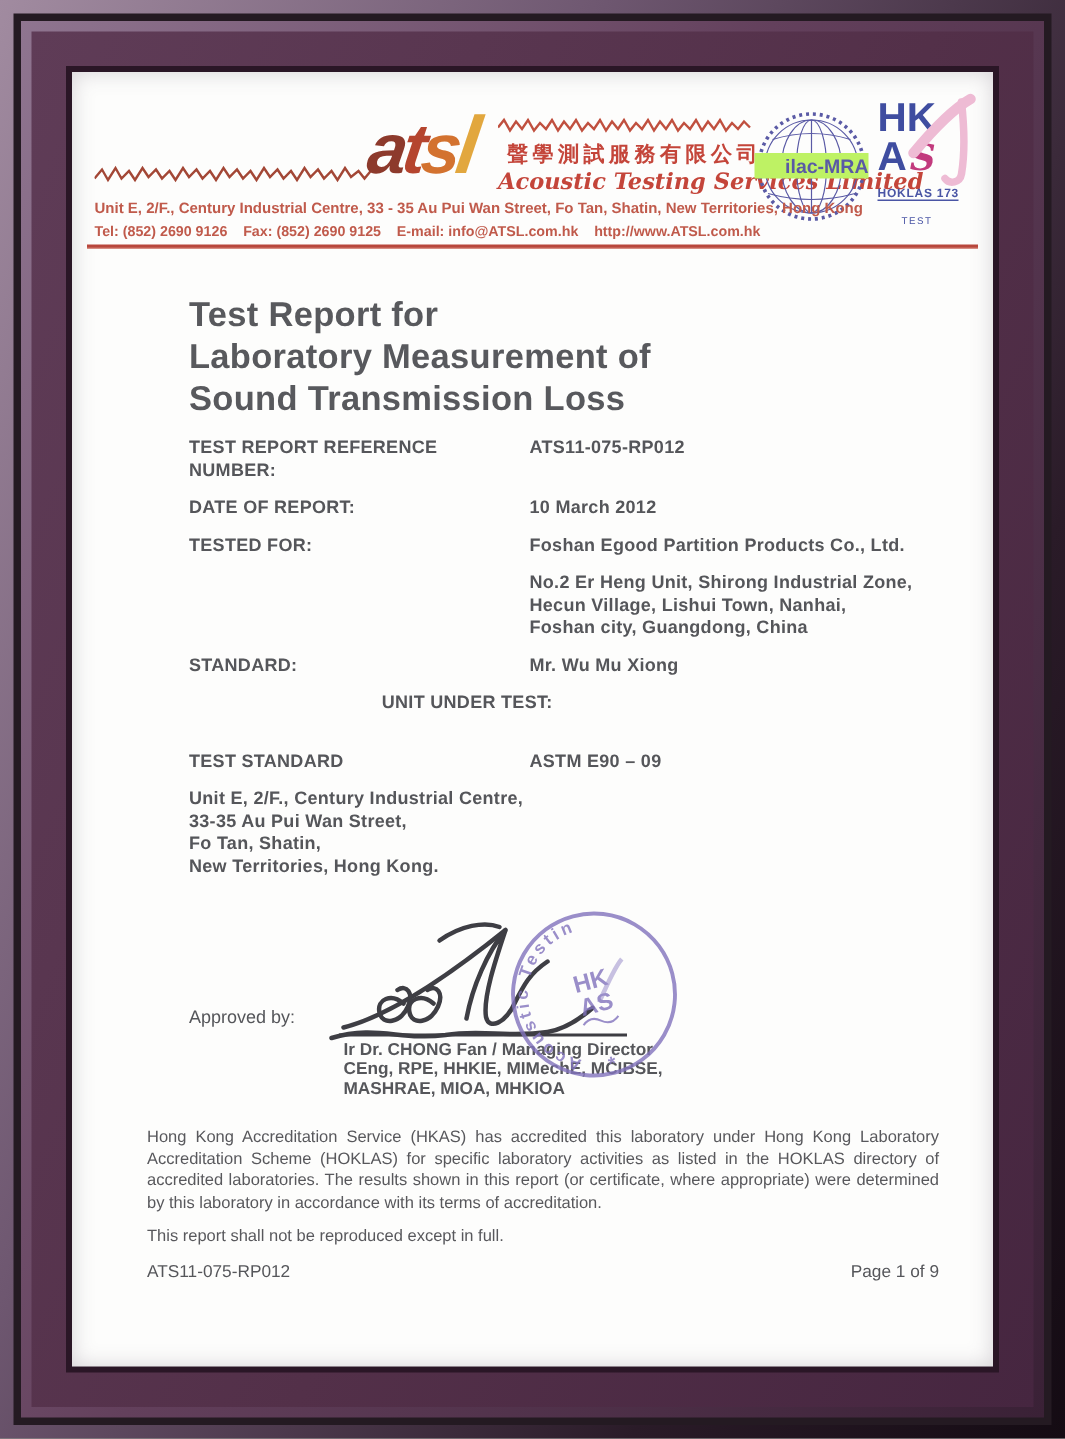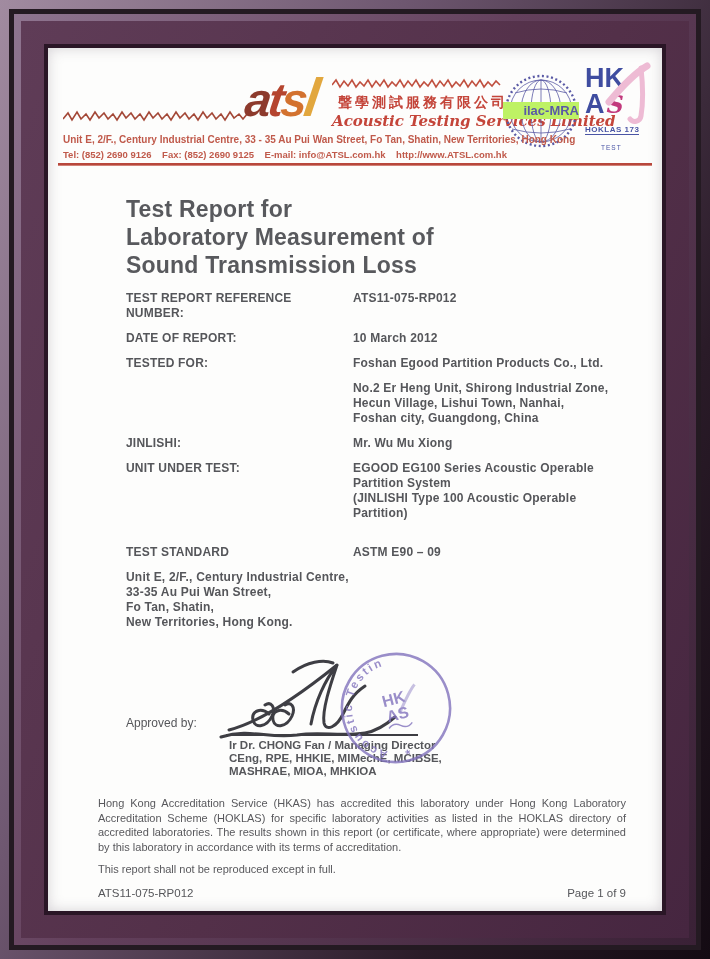--- a/index.html
+++ b/index.html
@@ -158,29 +158,25 @@
           <div class="detail-label">TESTED FOR:</div>
           <div class="detail-value">Foshan Egood Partition Products Co., Ltd.</div>
         </div>
         <div class="detail-row">
           <div class="detail-label"></div>
           <div class="detail-value">No.2 Er Heng Unit, Shirong Industrial Zone,
 Hecun Village, Lishui Town, Nanhai,
 Foshan city, Guangdong, China</div>
         </div>
         <div class="detail-row">
-          <div class="detail-label">JINLISHI:</div>
+          <div class="detail-label">STANDARD:</div>
           <div class="detail-value">Mr. Wu Mu Xiong</div>
         </div>
         <div class="detail-row">
           <div class="detail-label">UNIT UNDER TEST:</div>
-          <div class="detail-value">EGOOD EG100 Series Acoustic Operable
-Partition System
-(JINLISHI Type 100 Acoustic Operable
-Partition)</div>
         </div>
         <div class="detail-row gap-before">
           <div class="detail-label">TEST STANDARD</div>
           <div class="detail-value">ASTM E90 – 09</div>
         </div>
         <div class="detail-row">
           <div class="detail-value">Unit E, 2/F., Century Industrial Centre,
 33-35 Au Pui Wan Street,
 Fo Tan, Shatin,
 New Territories, Hong Kong.</div>

